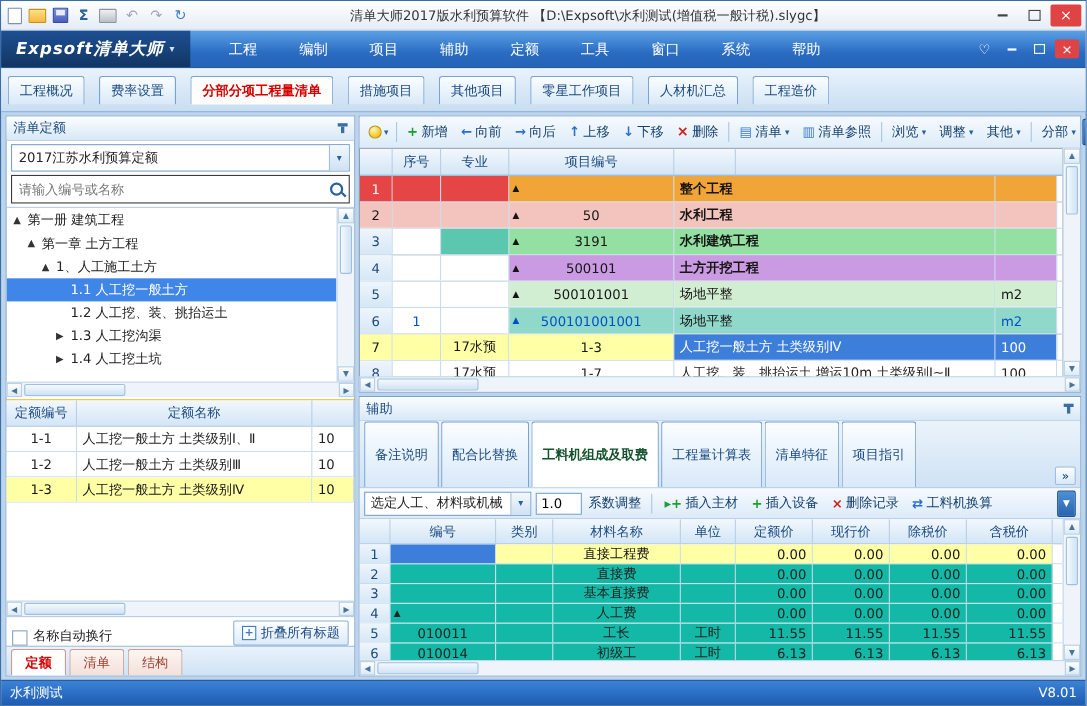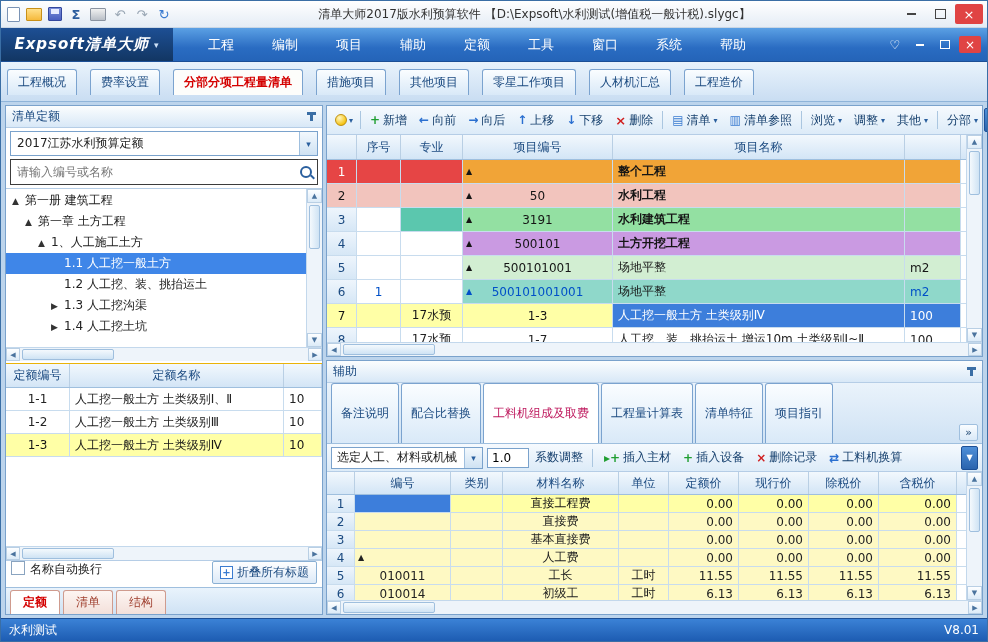--- a/index.html
+++ b/index.html
@@ -81,40 +81,40 @@
   .hspace{flex:1}
 
   
   .grid-hrow{display:flex;background:linear-gradient(#f2f8fd,#d3e5f6);border-bottom:1px solid #9fbfde}
   .ghcell{display:flex;align-items:center;justify-content:center;color:#1b4a80;border-right:1px solid #b9cfe4;height:23px;overflow:hidden;white-space:nowrap;box-sizing:border-box}
   .grid-row{display:flex;border-bottom:1px solid #c8dcee;background:#fff;height:23px}
   .gcell{position:relative;display:flex;align-items:center;justify-content:center;border-right:1px solid #c8dcee;overflow:hidden;white-space:nowrap;padding:0 2px;box-sizing:border-box}
   .gcell.al{justify-content:flex-start;padding-left:5px}
   .gcell.ar{justify-content:flex-end;padding-right:5px}
   .cell-marker{position:absolute;left:3px;top:50%;transform:translateY(-50%);font-size:8px;line-height:1}
-  .ag-grid .gcell{background:#fef9c3}
+  .ag-grid .gcell{background:#14b8a6}
   .gcell.c-gut{background:linear-gradient(#eef5fc,#d6e7f6);color:#1b4a80}
   .gcell.c-red{background:#e64545;color:#fff}
   .gcell.c-orange{background:#f1a437;color:#151515}
   .gcell.c-pink{background:#f2c4bd;color:#151515}
   .gcell.c-teal{background:#5bc7ae}
   .gcell.c-green{background:#93e0a2;color:#151515}
   .gcell.c-violet{background:#ca9ae2;color:#151515}
   .gcell.c-lightgreen{background:#d2eed2;color:#151515}
   .gcell.c-teal2{background:#8fd8ca;color:#151515}
   .gcell.c-yellow{background:#ffffa6;color:#151515}
   .gcell.c-sel{background:#3d7edb;color:#fff}
   .gcell.c-bluetext{color:#0050c8}
   .gcell.c-bold{font-weight:bold}
 
   
   .lt-wrap{flex:1;display:flex;flex-direction:column;min-height:0;border-top:1px solid #eab308;margin-top:2px}
   .lt-grid .grid-row{height:22px}
   .lt-filler{flex:1;background:#fff}
-  .lp-options{flex:0 0 26px;display:flex;align-items:flex-start;padding:0 5px;border-top:1px solid #b5cde6;background:#fff;gap:5px}
+  .lp-options{flex:0 0 26px;display:flex;align-items:flex-end;padding:0 5px;border-top:1px solid #b5cde6;background:#fff;gap:5px}
   .checkbox{width:12px;height:12px;border:1px solid #8aa4c0;background:#fff;flex:0 0 12px}
   .collapse-btn{margin-left:auto;display:flex;align-items:center;gap:4px;border:1px solid #8ab0d4;background:linear-gradient(#fdfeff,#ddeaf8);padding:2px 7px;color:#1b4a80;border-radius:2px}
   .plusbox{width:11px;height:11px;border:1px solid #3a7bd0;color:#3a7bd0;display:inline-flex;align-items:center;justify-content:center;font-size:10px;font-weight:bold;background:#fff}
   .lp-tabs{flex:0 0 26px;display:flex;align-items:flex-end;background:linear-gradient(#e9f3fc,#cfe2f4);padding:0 4px;gap:3px;border-top:1px solid #9fbfde}
   .lp-tab{padding:3px 12px;border:1px solid #cf9b8e;border-bottom:none;border-radius:3px 3px 0 0;background:linear-gradient(#fdf5f2,#f3e0da);color:#a04030}
   .lp-tab.active{background:#fff;color:#d40000;font-weight:bold}
 
   
   .right-panel{flex:1;display:flex;flex-direction:column;min-width:0;gap:3px}
   .rp-top{flex:0 0 252px;display:flex;flex-direction:column;background:#fff;border:1px solid #7aa2cc;min-height:0;box-sizing:border-box}
@@ -135,21 +135,21 @@
   .icon-blue{color:#2a6fd0;font-weight:bold}
   .overflow-btn{margin-left:auto;width:15px;height:22px;background:linear-gradient(#4e8fd8,#2a64ae);color:#fff;display:flex;align-items:center;justify-content:center;font-size:8px;border:1px solid #1c4f96;border-radius:2px;flex:0 0 15px}
   .mg-area{flex:1;display:flex;min-height:0}
   .mg-grid{flex:1;overflow:hidden;background:#404040;min-width:0}
   .mg-grid .ghcell{height:24px}
 
   
   .aux-panel{flex:1;display:flex;flex-direction:column;background:#fff;border:1px solid #7aa2cc;min-height:0;box-sizing:border-box}
   .aux-tabs{flex:0 0 25px;display:flex;align-items:flex-end;background:linear-gradient(#eaf3fb,#cfe2f4);padding:0 4px;gap:2px;border-bottom:1px solid #9fbfde}
   .atab{padding:21px 9px;border:1px solid #7ba3cf;border-bottom:none;border-radius:3px 3px 0 0;background:linear-gradient(#fafdff,#d9e9f8);color:#1b4a80;white-space:nowrap}
-  .atab.active{background:#fff;font-weight:normal;color:#be185d}
+  .atab.active{background:#fff;font-weight:bold;color:#14532d}
   .atab-overflow{margin-left:auto;font-size:11px;color:#16406e;padding:1px 5px;border:1px solid #9fbfde;background:linear-gradient(#fafdff,#d9e9f8);border-radius:2px;margin-bottom:2px}
   .aux-toolbar{flex:0 0 27px;display:flex;align-items:center;padding:0 4px;gap:4px;background:linear-gradient(#f6fafe,#dcebf8);border-bottom:1px solid #b5cde6}
   .aux-combo{width:150px;flex:0 0 150px;height:20px;border:1px solid #7aa2cc;background:#fff;display:flex;align-items:center}
   .aux-combo .combo-text{padding:0 5px}
   .coef-input{width:42px;flex:0 0 42px;height:20px;border:1px solid #7aa2cc;padding:0 4px;font:inherit;box-sizing:border-box}
   .aux-label{color:#16406e;padding:0 2px}
   .flat-btn{display:flex;align-items:center;gap:3px;color:#16406e;padding:2px 4px}
   .ag-area{flex:1;display:flex;min-height:0}
   .ag-grid{flex:1;overflow:hidden;background:#eef6fc;min-width:0;display:flex;flex-direction:column}
   .ag-grid .ghcell{height:22px}
@@ -418,21 +418,20 @@
             </div>
           <div class="overflow-btn">▼</div>
         </div>
         <div class="mg-area">
           <div class="mg-grid">
               <div class="grid-hrow">
                 <div class="ghcell" style="flex: 0 0 30px;"></div>
                 <div class="ghcell" style="flex: 0 0 44px;">序号</div>
                 <div class="ghcell" style="flex: 0 0 62px;">专业</div>
                 <div class="ghcell" style="flex: 0 0 150px;">项目编号</div>
-                <div class="ghcell" style="flex: 0 0 292px;">项目名称</div>
                 <div class="ghcell" style="flex: 0 0 56px;"></div>
               </div>
               <div class="grid-row">
                 <div class="gcell c-red" style="flex: 0 0 30px;">
                   <span class="cell-text">1</span>
                 </div>
                 <div class="gcell c-red" style="flex: 0 0 44px;"></div>
                 <div class="gcell c-red" style="flex: 0 0 62px;"></div>
                 <div class="gcell c-orange" style="flex: 0 0 150px;">
                   <span class="cell-marker">▲</span>

